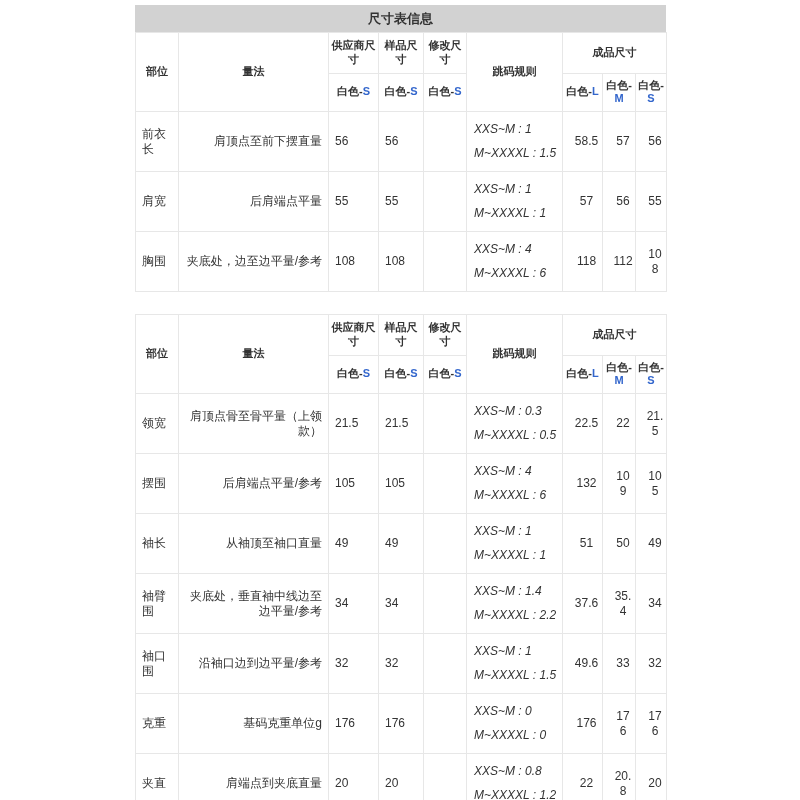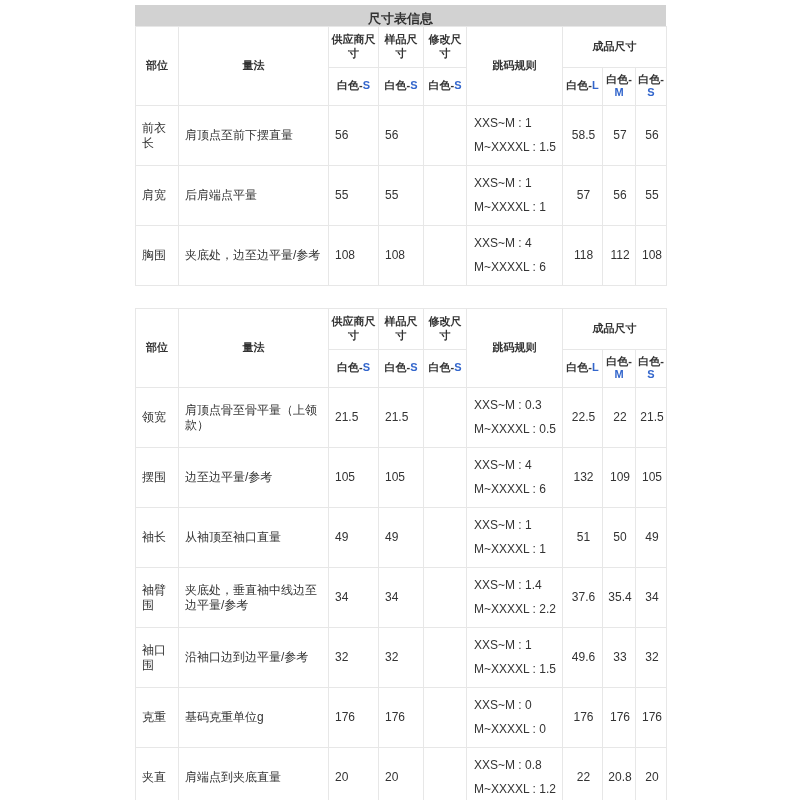--- a/index.html
+++ b/index.html
@@ -14,21 +14,21 @@
     width: 800px; height: 800px;
     background: #ffffff;
   }
   .chart-area {
     margin-left: 135px;
     padding-top: 5px;
     width: 531px;
   }
   .title-bar {
     width: 531px;
-    height: 21px;
+    height: 27px;
     line-height: 27px;
     background: #d2d2d2;
     text-align: center;
     font-size: 13px;
     font-weight: bold;
     color: #333333;
   }
   table.size-table {
     width: 531px;
     table-layout: fixed;
@@ -47,24 +47,24 @@
     font-size: 11px;
     font-weight: bold;
     text-align: center;
     padding: 6px 1px;
     background: #ffffff;
     color: #333333;
   }
   .size-table th.h-sub { padding: 5px 1px; }
   .size-table td { padding: 10px 6px; background: #ffffff; }
   td.c-part   { text-align: left; padding-left: 6px; }
-  td.c-method { text-align: left; margin-left: 36px; }
+  td.c-method { text-align: right; margin-left: 36px; }
   td.c-supplier, td.c-sample, td.c-modified { text-align: left; }
-  td.c-jump   { text-align: left; padding-left: 7px; padding-right: 5px; }
-  td.c-fin    { text-align: center; padding-left: 4px; padding-right: 2px; }
+  td.c-jump   { text-align: left; padding-left: 7px; padding-right: 5px; font-style: italic; }
+  td.c-fin    { text-align: center; padding-left: 10px; padding-right: 2px; }
   .jump-line + .jump-line { margin-top: 9px; }
   .size-letter { color: #3366cc; }
 </style>
 </head>
 <body>
 
 <div class="sheet">
   <div class="chart-area">
 
     <div class="title-bar">尺寸表信息</div>
@@ -194,21 +194,21 @@
       <div class="jump-line">XXS~M : 0.3</div>
       <div class="jump-line">M~XXXXL : 0.5</div>
     </td>
     <td class="c-fin">22.5</td>
     <td class="c-fin">22</td>
     <td class="c-fin">21.5</td>
   </tr>
 
   <tr>
     <td class="c-part">摆围</td>
-    <td class="c-method">边至边平量/参考</td>
+    <td class="c-method">后肩端点平量/参考</td>
     <td class="c-supplier">105</td>
     <td class="c-sample">105</td>
     <td class="c-modified"></td>
     <td class="c-jump">
       <div class="jump-line">XXS~M : 4</div>
       <div class="jump-line">M~XXXXL : 6</div>
     </td>
     <td class="c-fin">132</td>
     <td class="c-fin">109</td>
     <td class="c-fin">105</td>

